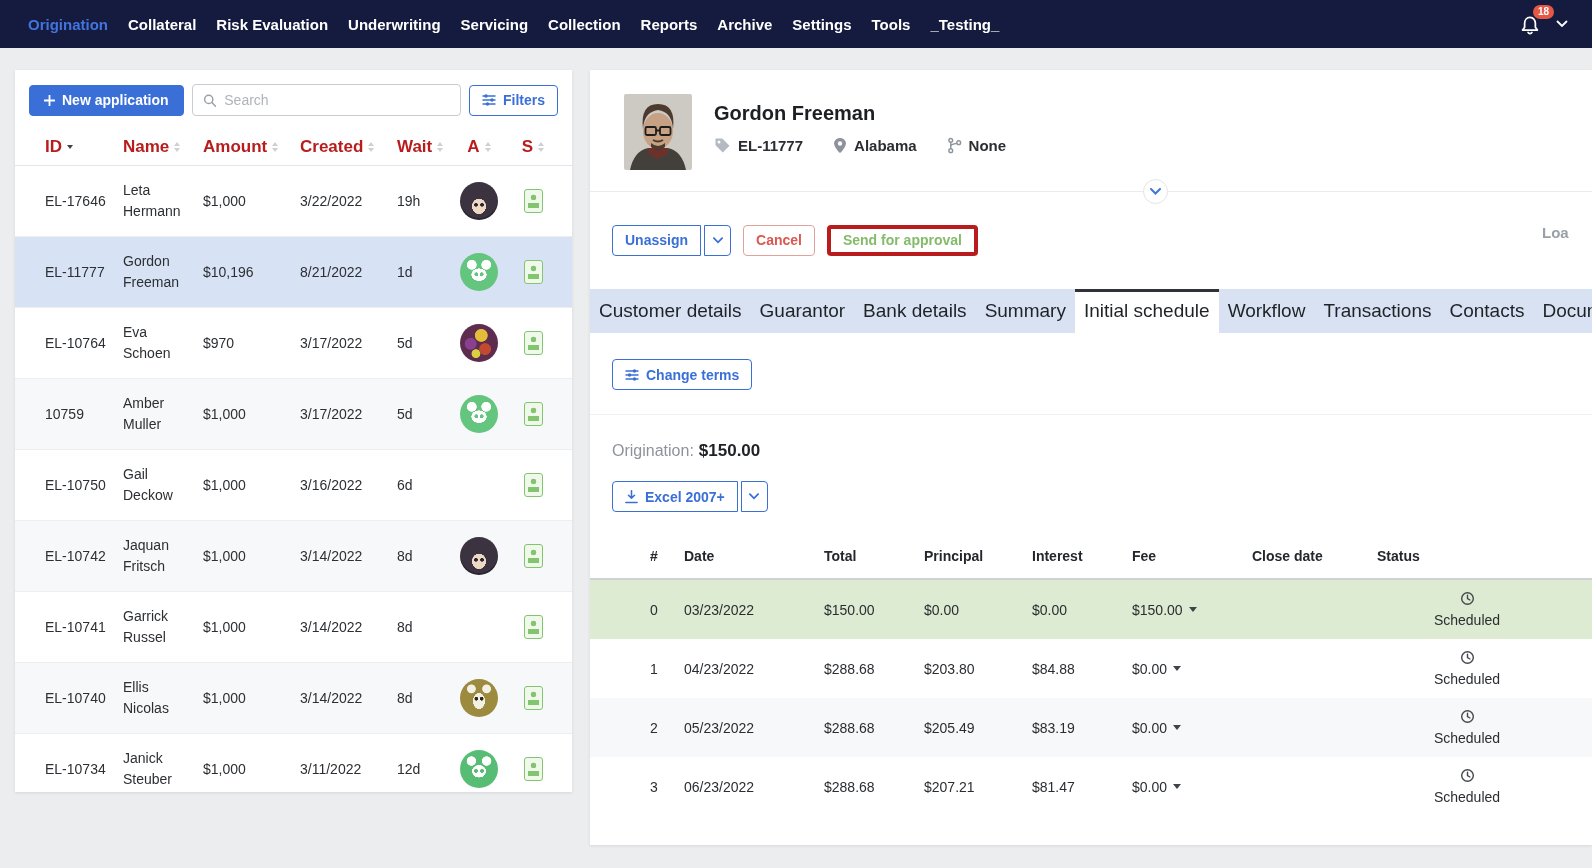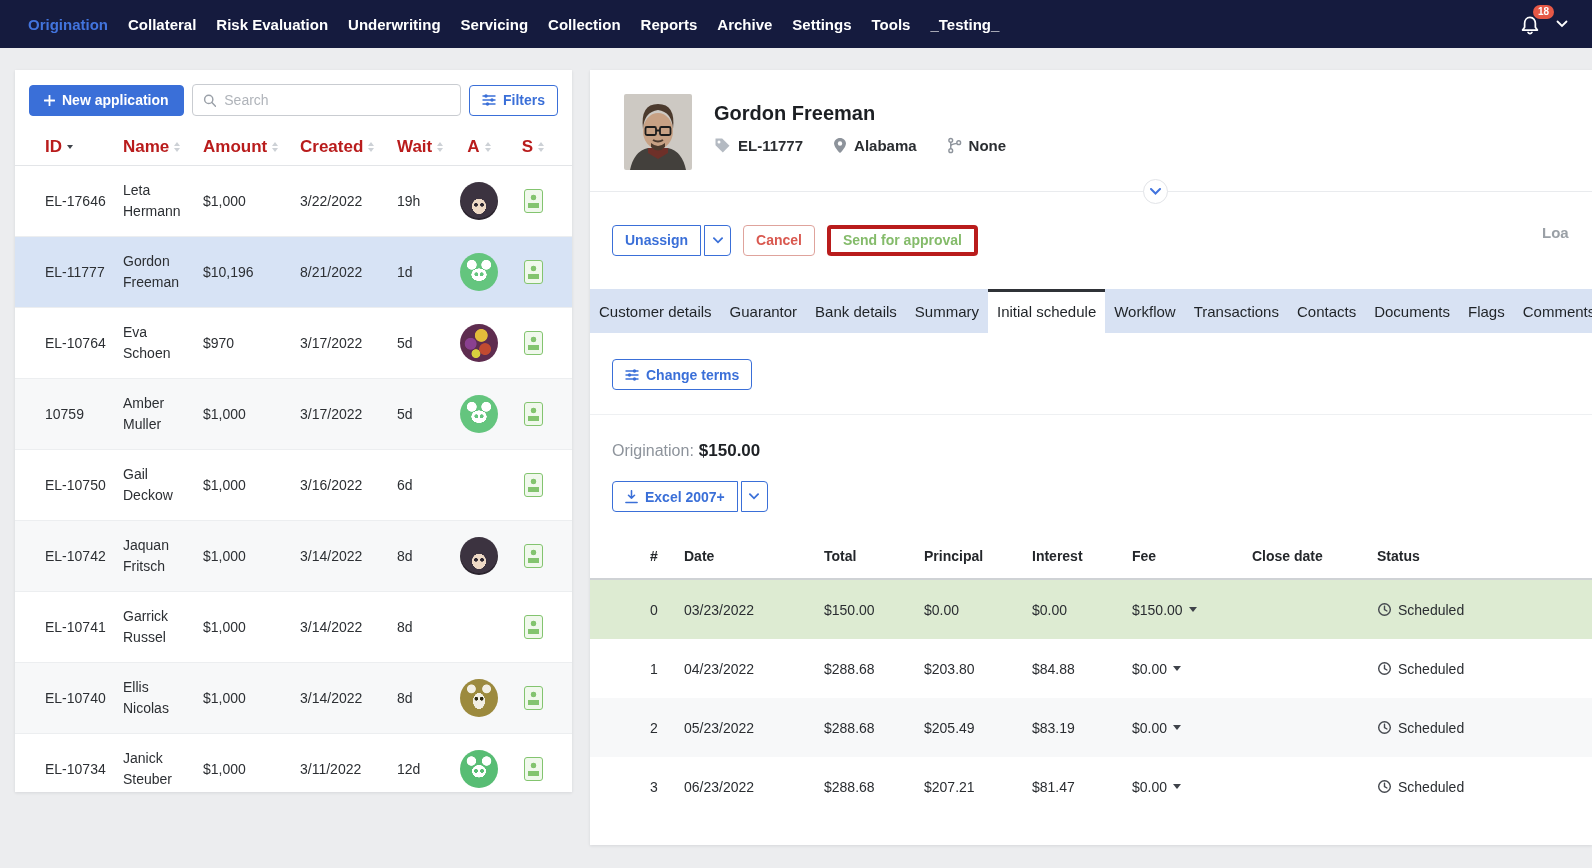--- a/index.html
+++ b/index.html
@@ -99,38 +99,38 @@
   .meta-row{display:flex;gap:30px;margin-top:12px;font-size:15px;font-weight:bold;color:#2a2d31;}
   .meta-item{display:flex;align-items:center;gap:7px;}
   .expand-btn{position:absolute;left:553px;bottom:-13px;width:25px;height:25px;border-radius:50%;
     background:#fff;border:1px solid #e2e4e8;display:flex;align-items:center;justify-content:center;cursor:pointer;}
   .actions-row{position:relative;display:flex;align-items:center;gap:12px;padding:24px 4px 0 22px;height:72px;}
   .split{display:inline-flex;gap:3px;}
   .split .main{border-radius:4px 0 0 4px;}
   .split .caret-btn{border-radius:0 4px 4px 0;width:27px;justify-content:center;padding:0;}
   .loa-text{position:absolute;left:952px;top:32px;color:#9aa0a6;font-size:15px;font-weight:bold;white-space:nowrap;}
   .tabstrip{display:flex;background:#d8e2f3;height:44px;margin-top:25px;align-items:stretch;}
-  .tab{display:flex;align-items:center;padding:0 9px;font-size:15px;color:#1f2327;white-space:nowrap;cursor:pointer;}
+  .tab{display:flex;align-items:center;padding:0 9px;font-size:19px;color:#1f2327;white-space:nowrap;cursor:pointer;}
   .tab.active{background:#fff;box-shadow:inset 0 3px 0 #2f3237;font-weight:normal;}
   .content{background:#fff;}
   .changeterms-sec{padding:26px 0 24px 22px;border-bottom:1px solid #eef0f2;}
   .orig-line{margin:26px 0 0 22px;font-size:16px;color:#8d939b;}
   .orig-line b{color:#1e2125;font-size:17px;margin-left:5px;}
   .export-row{margin:20px 0 0 22px;}
   
   .sched-head,.sched-row{display:grid;grid-template-columns:60px 140px 100px 108px 100px 120px 125px 180px;
     padding-left:34px;align-items:center;}
   .sched-head{height:46px;margin-top:22px;font-size:14px;font-weight:bold;color:#24272b;border-bottom:2px solid #cfd2d5;}
   .shcell.center,.scell.center{text-align:center;}
   .sched-row{height:59px;font-size:14px;color:#2a2d31;}
   .sched-row:nth-of-type(odd){background:#f7f8f9;}
   .sched-row.highlight{background:#ddebd2;}
   .scell.fee{display:flex;align-items:center;}
   .caret-down{width:0;height:0;border:4px solid transparent;border-top:5px solid #3f434a;margin:4px 0 0 6px;display:inline-block;}
-  .scell.status{display:flex;align-items:center;gap:6px;}
+  .scell.status{display:flex;align-items:center;gap:6px;flex-direction:column;}
   svg{display:block;}
 </style>
 </head>
 <body>
 
 <div class="topnav">
 
     <span class="nav-item active">Origination</span>
 
     <span class="nav-item">Collateral</span>

